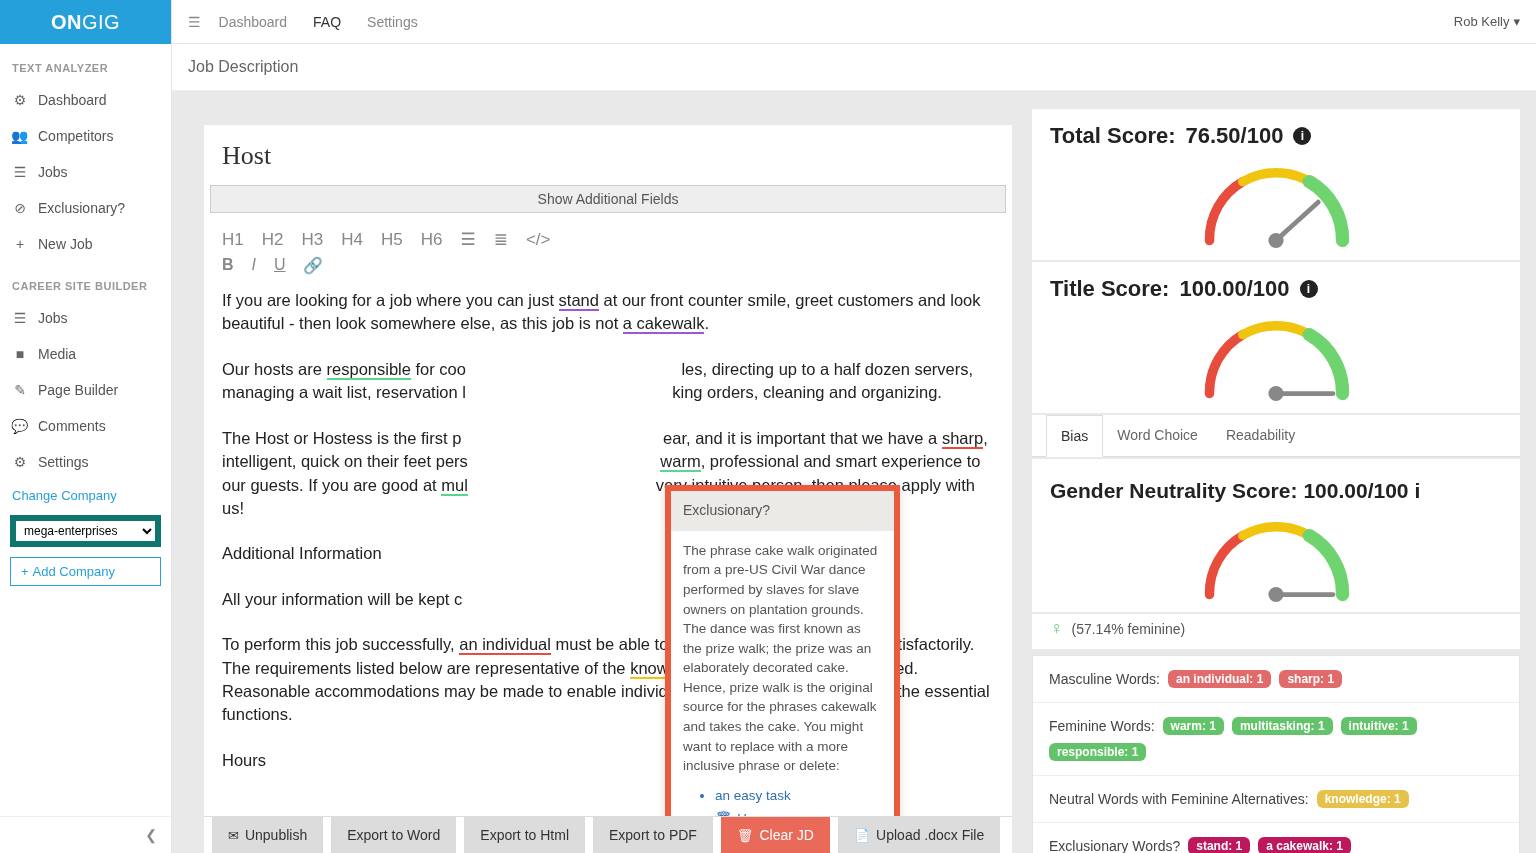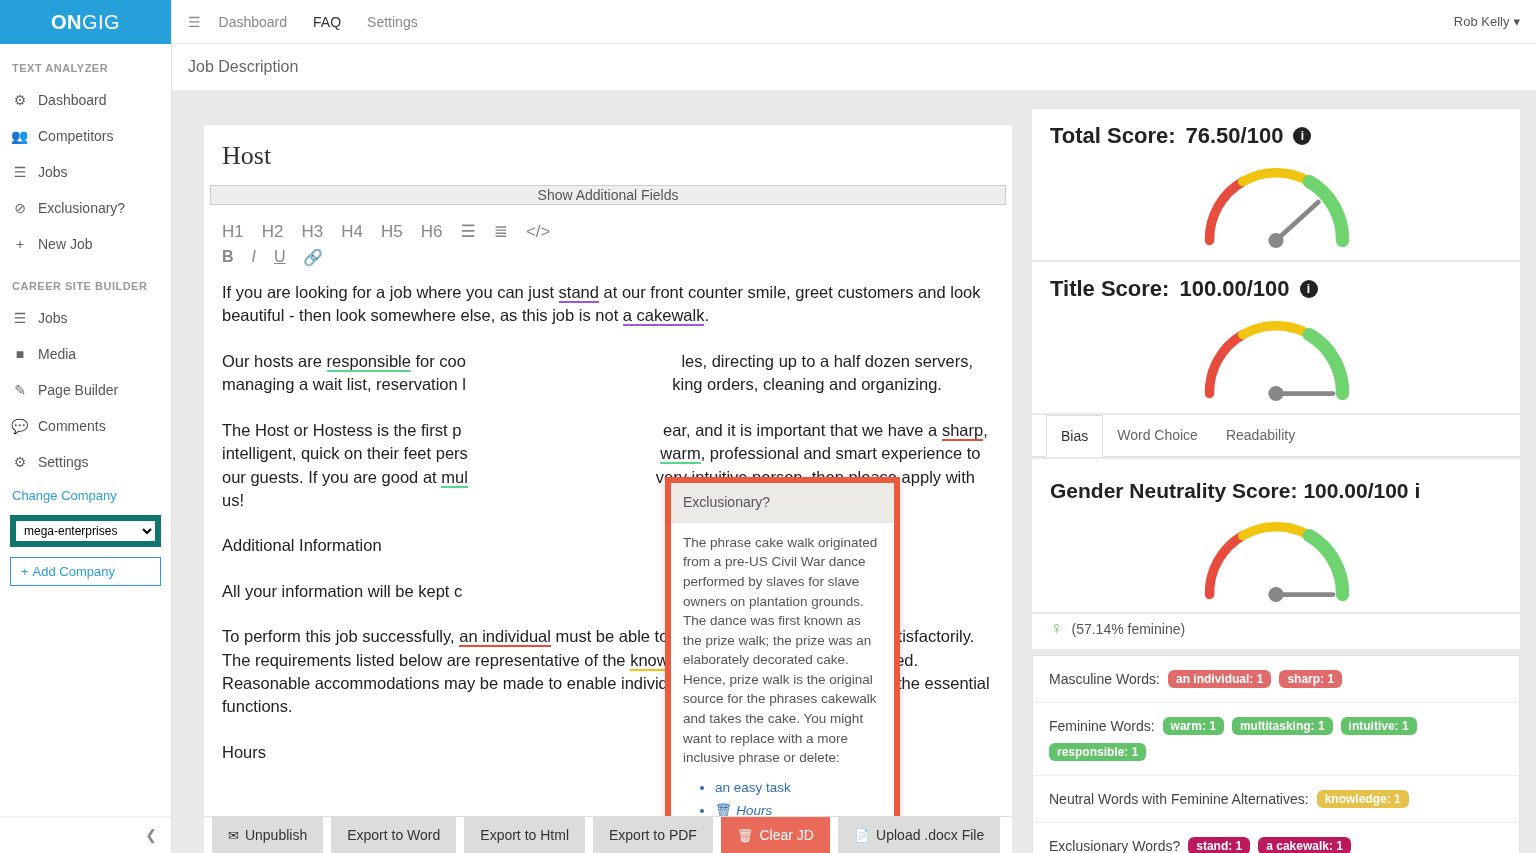--- a/index.html
+++ b/index.html
@@ -28,21 +28,21 @@
 .topnav a.active { color:#333; font-weight:500;}
 .user { margin-left:auto; color:#555; font-size:13px; cursor:pointer; display:flex; align-items:center; gap:4px;}
 
 
 .breadcrumb { padding:14px 16px; color:#666; font-size:16px; border-bottom:1px solid #eee;}
 
 
 .content { flex:1; background:#e9e9e9; display:flex; gap:20px; padding:18px 16px 0 32px; overflow:hidden; min-height:0;}
 .editor-panel { flex:1; background:#fff; display:flex; flex-direction:column; min-width:0; position:relative;margin-top:16px;}
 .editor-panel h1.title { font-family: Georgia, 'Times New Roman', serif; font-weight:400; font-size:26px; padding:16px 18px 14px; }
-.show-fields { margin:0 6px 8px; background:#eee; border:1px solid #ccc; height:20px; display:flex; align-items:center; justify-content:center; color:#555; cursor:pointer; font-size:14px;}
+.show-fields { margin:0 6px 8px; background:#eee; border:1px solid #ccc; height:28px; display:flex; align-items:center; justify-content:center; color:#555; cursor:pointer; font-size:14px;}
 .toolbar { padding:8px 18px 6px; display:flex; flex-wrap:wrap; gap:18px; color:#888; align-items:center; }
 .toolbar span { cursor:pointer; font-size:17px; }
 .toolbar .h { font-weight:500; }
 .toolbar-row2 { padding:0 18px 10px; display:flex; gap:18px; color:#888; }
 .toolbar-row2 span { cursor:pointer; font-size:16px; }
 .doc { padding:4px 18px 6px; font-size:16.5px; color:#222; line-height:1.42; overflow:auto; flex:1; position:relative;}
 .doc p { margin-bottom: 22px; }
 .u-purple { border-bottom:2px solid #9b59d6; }
 .u-green  { border-bottom:2px solid #58d68d; }
 .u-red    { border-bottom:2px solid #e74c3c; }

